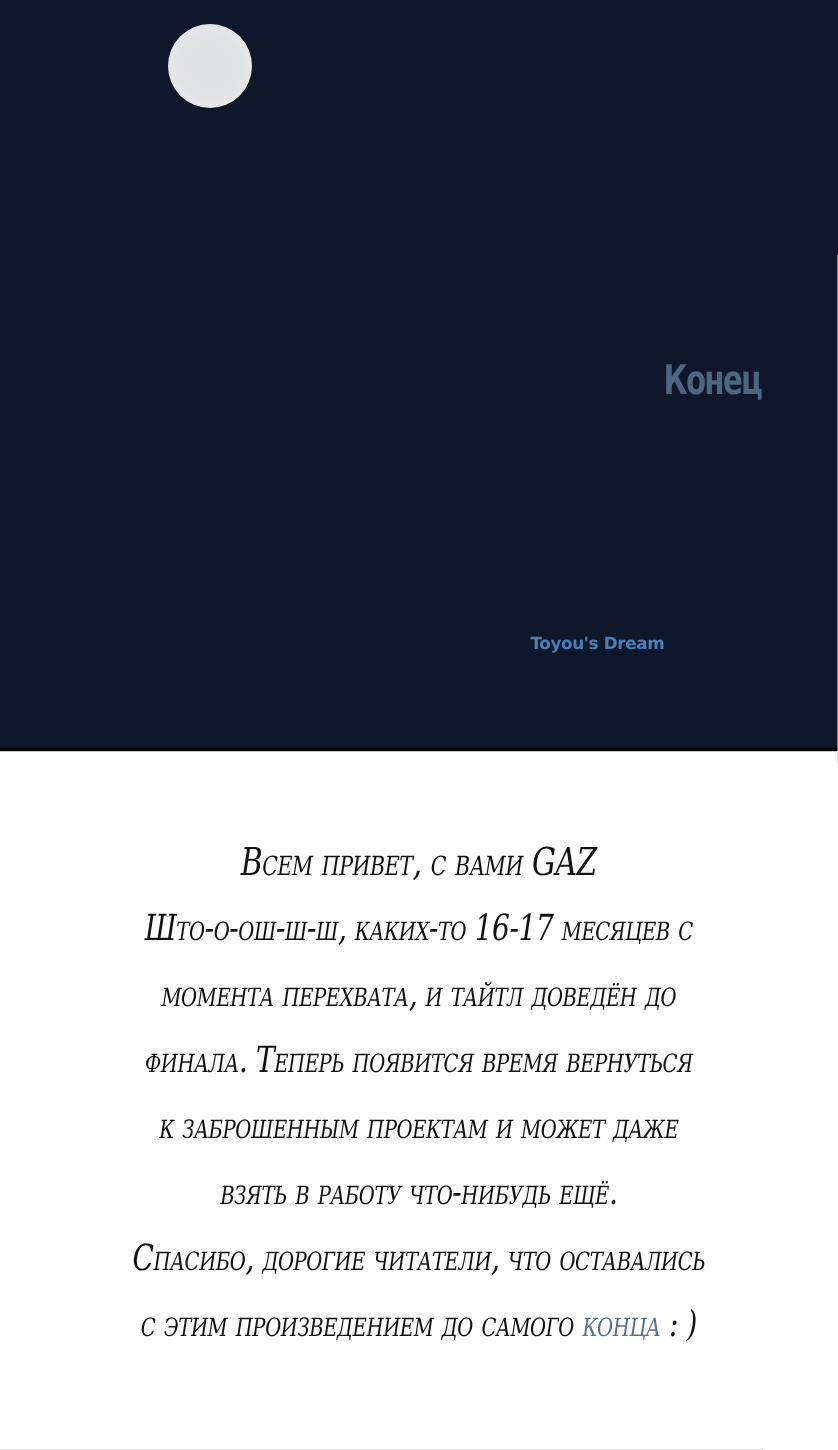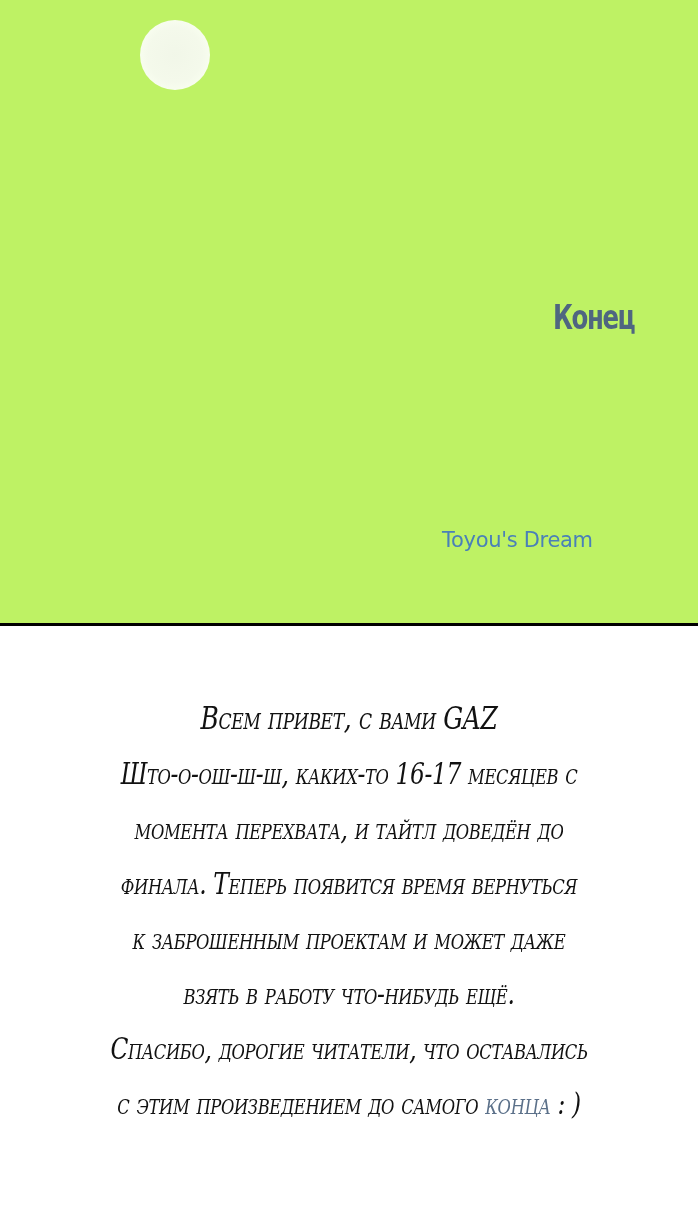--- a/index.html
+++ b/index.html
@@ -13,21 +13,21 @@
     position: relative;
     overflow: hidden;
     font-family: "DejaVu Serif", serif;
   }
   .panel {
     position: absolute;
     left: 0;
     top: 0;
     width: 698px;
     height: 624px;
-    background: #bef264;
+    background: #0f172a;
   }
   .watermark {
     position: absolute;
     left: 140px;
     top: 20px;
     width: 70px;
     height: 70px;
     border-radius: 50%;
     background: radial-gradient(circle, #f7f7f7 0%, #fafafa 55%, #ffffff 75%);
     opacity: 0.9;
@@ -43,22 +43,22 @@
     transform: scaleX(0.72);
     transform-origin: left top;
     color: #4f6680;
     line-height: 1;
   }
   .brand {
     position: absolute;
     left: 442px;
     top: 530px;
     font-family: "DejaVu Sans", sans-serif;
-    font-size: 21px;
-    font-weight: normal;
+    font-size: 14px;
+    font-weight: bold;
     color: #4a80b8;
     letter-spacing: -0.3px;
     line-height: 1;
     white-space: nowrap;
   }
   .divider {
     position: absolute;
     left: 0;
     top: 623px;
     width: 698px;

